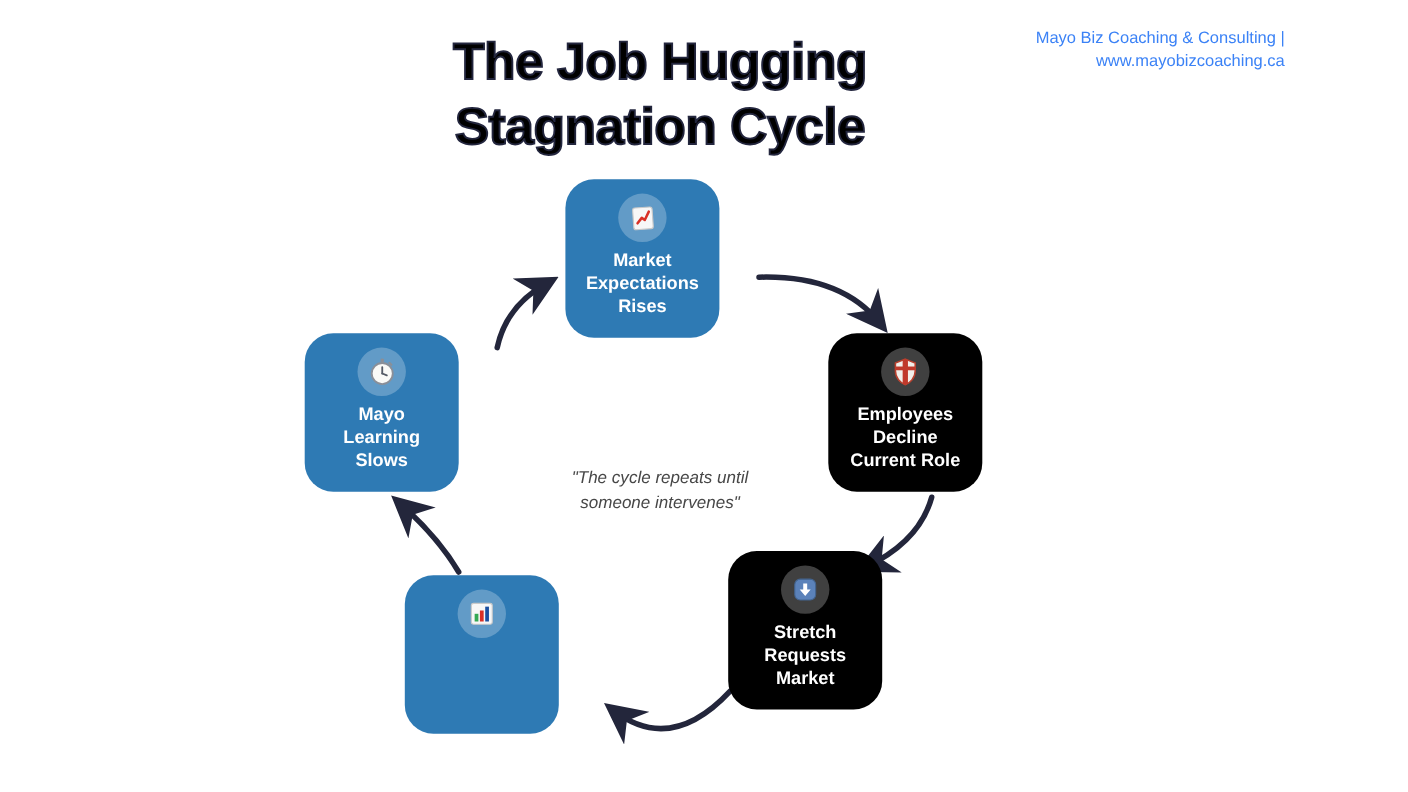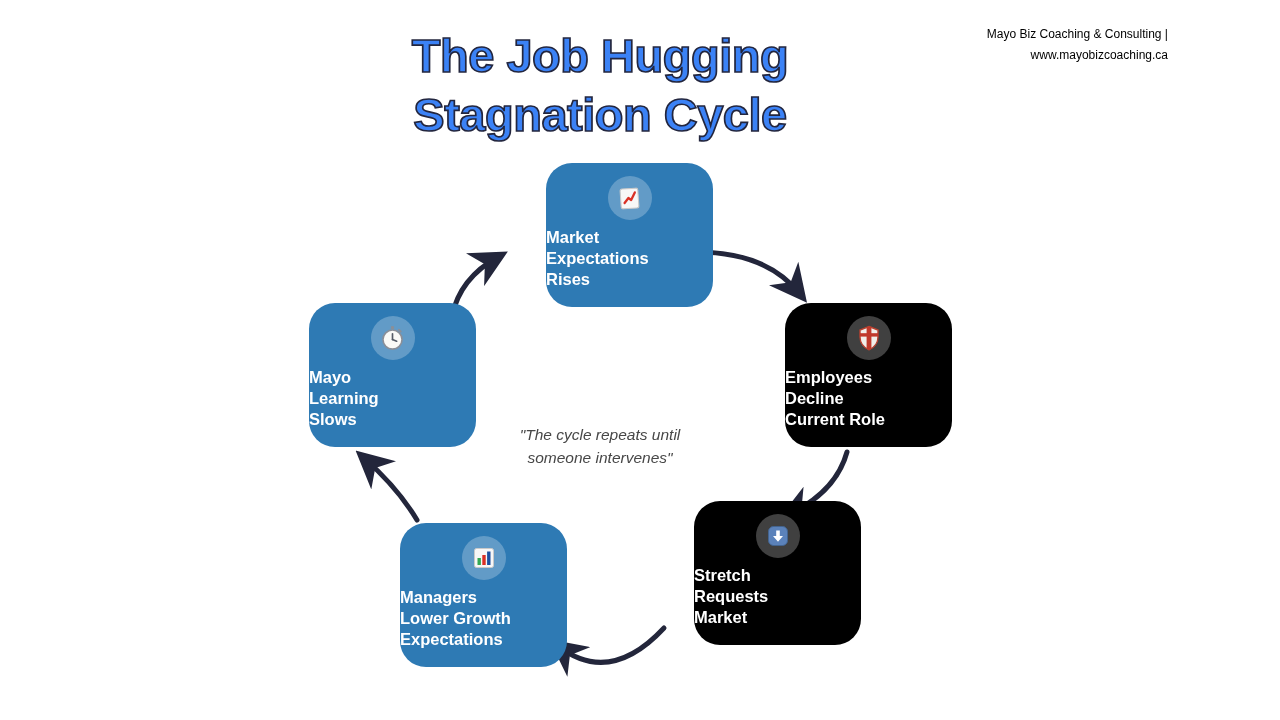--- a/index.html
+++ b/index.html
@@ -13,61 +13,60 @@
     font-family: "Liberation Sans", "DejaVu Sans", sans-serif;
   }
 
   
   .title {
     position: absolute;
     top: 26px;
     left: 300px;
     width: 600px;
     text-align: center;
-    color: #3b82f6;
+    color: #000000;
     font-weight: 700;
     font-size: 47px;
     line-height: 59px;
     letter-spacing: -0.5px;
     -webkit-text-stroke: 1.7px #23263E;
   }
 
   
   .branding {
     position: absolute;
     top: 24px;
     right: 112px;
     text-align: right;
-    color: #000000;
-    font-size: 12px;
+    color: #3b82f6;
+    font-size: 15px;
     line-height: 21px;
   }
 
   
   .center-quote {
     position: absolute;
     top: 423px;
     left: 450px;
     width: 300px;
     text-align: center;
     font-style: italic;
     color: #474747;
     font-size: 15.5px;
     line-height: 23px;
   }
 
   
   .node {
     position: absolute;
-    width: 167px;
+    width: 140px;
     height: 144px;
     border-radius: 26px;
-    text-align: left;
+    text-align: center;
     padding-top: 13px;
-    margin-left: 32px;
   }
   .node-blue   { background: #2E7AB4; }
   .node-orange { background: #000000; }
 
   .icon-circle {
     width: 44px;
     height: 44px;
     border-radius: 50%;
     background: rgba(255,255,255,0.25);
     margin: 0 auto 7px auto;
@@ -173,25 +172,20 @@
 
   <div class="node node-blue" style="left:368px; top:523px;">
     <div class="icon-circle">
       <svg width="24" height="24" viewBox="0 0 24 24">
         <rect x="2.5" y="2.5" width="19" height="19" rx="2" fill="#f7f7f7" stroke="#c9c9c9" stroke-width="1"></rect>
         <rect x="5.5" y="12" width="3.4" height="7" fill="#34A853"></rect>
         <rect x="10.3" y="9" width="3.4" height="10" fill="#D93025"></rect>
         <rect x="15.1" y="5.5" width="3.4" height="13.5" fill="#1A4FA0"></rect>
       </svg>
     </div>
-    <div class="node-label">
-      <div>Managers</div>
-      <div>Lower Growth</div>
-      <div>Expectations</div>
-    </div>
   </div>
 
   <div class="node node-blue" style="left:277px; top:303px;">
     <div class="icon-circle">
       <svg width="25" height="26" viewBox="0 0 24 25">
         <rect x="10.5" y="1" width="3" height="3" rx="0.8" fill="#8a8f98" transform="rotate(8 12 2.5)"></rect>
         <line x1="18.2" y1="4.6" x2="20" y2="6.4" stroke="#8a8f98" stroke-width="1.8" stroke-linecap="round"></line>
         <circle cx="12" cy="14" r="9.2" fill="#FAFAF7" stroke="#8a8f98" stroke-width="1.6"></circle>
         <line x1="12" y1="14" x2="12" y2="8.4" stroke="#555b66" stroke-width="1.6" stroke-linecap="round"></line>
         <line x1="12" y1="14" x2="16" y2="15.6" stroke="#555b66" stroke-width="1.6" stroke-linecap="round"></line>

